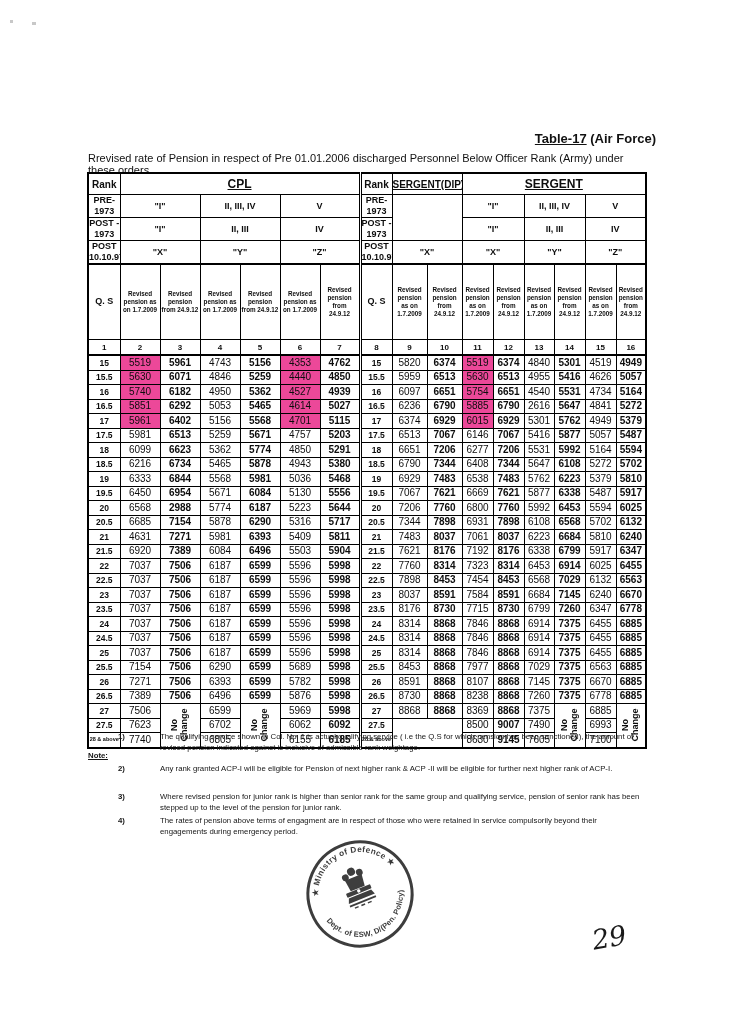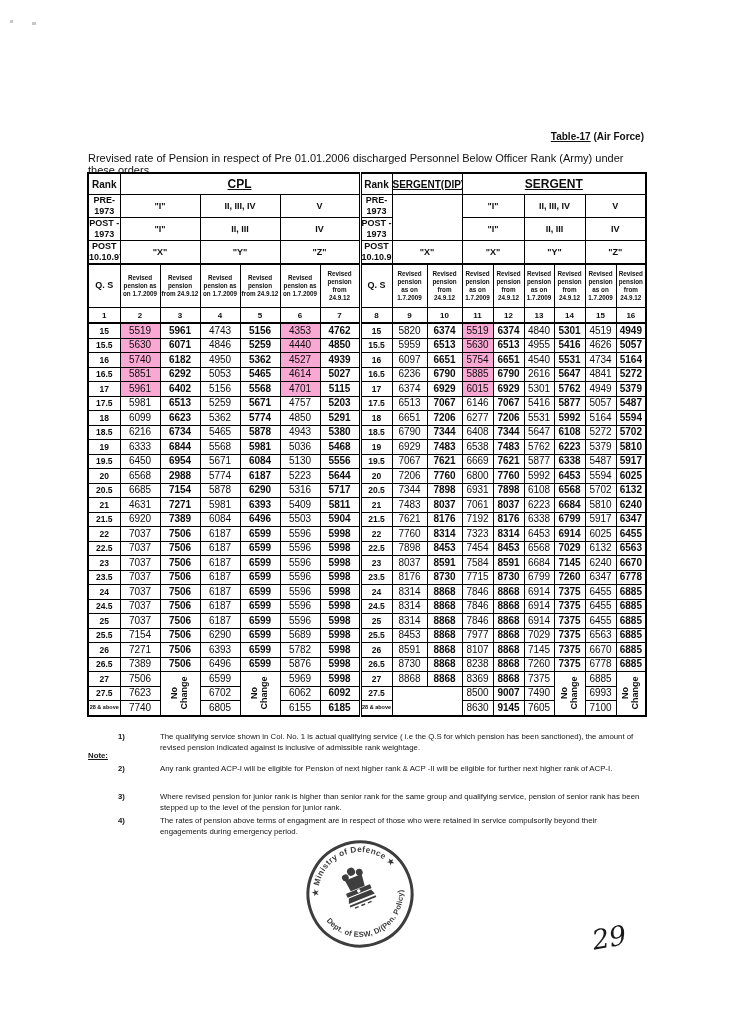--- a/index.html
+++ b/index.html
@@ -6,22 +6,22 @@
   body{
     width:736px;height:1024px;position:relative;overflow:hidden;
     background:#ffffff;color:#111;
     font-family:"Liberation Sans", sans-serif;
   }
   .speck{position:absolute;background:#9a9a9a;opacity:.55;}
   #speck1{left:10px;top:20px;width:3px;height:3px;}
   #speck2{left:32px;top:22px;width:4px;height:3px;}
 
   .table-label{
-    position:absolute;top:131px;right:92px;
-    font-size:10px;font-weight:bold;white-space:nowrap;
+    position:absolute;top:131px;right:80px;
+    font-size:13px;font-weight:bold;white-space:nowrap;
   }
   .u{text-decoration:underline;}
   .doc-title{
     position:absolute;left:88px;top:152px;width:560px;
     font-size:11px;font-weight:normal;
   }
 
   table.pension{
     position:absolute;left:87px;top:172px;width:558px;
     border-collapse:collapse;table-layout:fixed;
@@ -29,28 +29,28 @@
   }
   table.pension th, table.pension td{
     border:1px solid #000;padding:0;text-align:center;vertical-align:middle;
     overflow:hidden;font-family:"Liberation Sans",sans-serif;color:#0d0d0d;
   }
   tr.hA th{height:20px;font-size:10px;font-weight:bold;}
   tr.hA th.big{font-size:12px;}
   tr.hB th, tr.hC th{height:22px;font-size:9px;font-weight:bold;}
   tr.hD th{height:22px;font-size:9px;font-weight:bold;border-bottom:2px solid #000;}
   th.side{font-size:6.5px;font-weight:bold;line-height:1.2;padding:0 1px;}
-  tr.hE th{height:42px;font-size:6.3px;font-weight:bold;line-height:1.25;padding:0 1px;}
+  tr.hE th{height:42px;font-size:6.3px;font-weight:bold;line-height:1.25;padding:16px 1px;}
   tr.hE th.qsh{font-size:9px;}
   tr.hF th{height:14px;font-size:8px;font-weight:bold;border-bottom:2px solid #000;}
   tbody td{height:13.5px;font-size:10px;line-height:1;}
   tbody td.qs{font-size:8.5px;font-weight:bold;}
   tbody td.qs.tiny{font-size:5.5px;line-height:1.05;}
   tbody td.b{font-weight:bold;}
-  tbody td.sh{background:#f9a8d4;}
+  tbody td.sh{background:#ec4899;}
   .sep{border-left:3px double #000 !important;}
   td.nc{position:relative;}
   td.nc div{
     position:absolute;left:50%;top:50%;width:42px;
     transform:translate(-50%,-50%) rotate(-90deg);
     font-size:9px;font-weight:bold;line-height:1.1;text-align:center;
   }
 
   .notes{
     position:absolute;left:88px;top:732px;width:558px;

